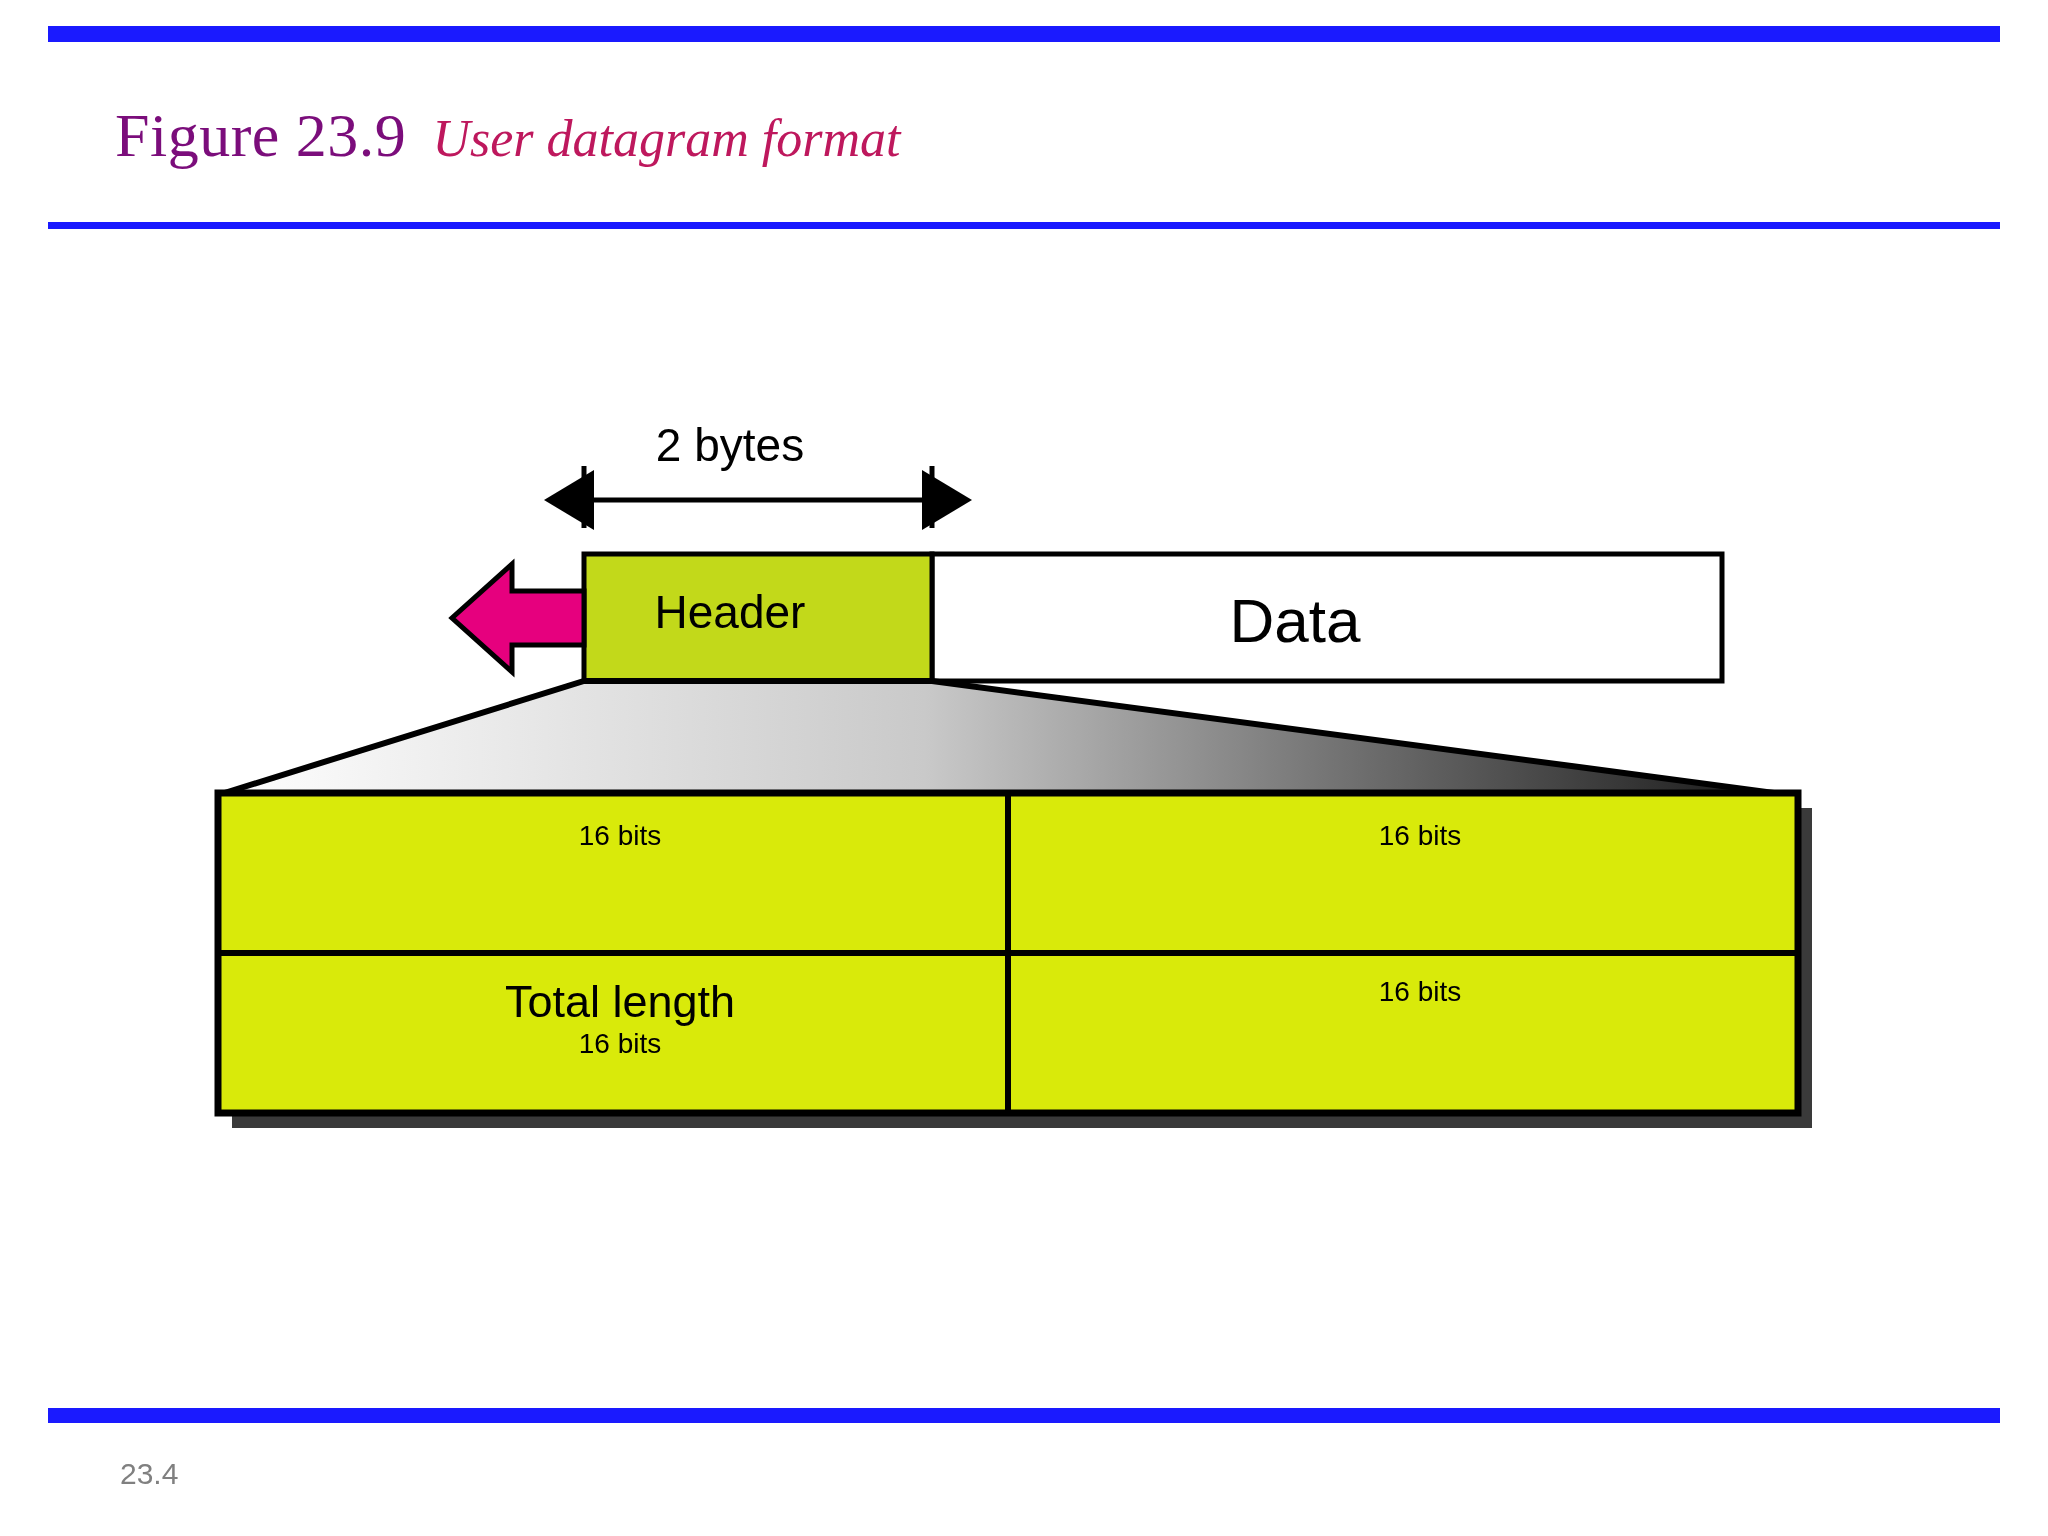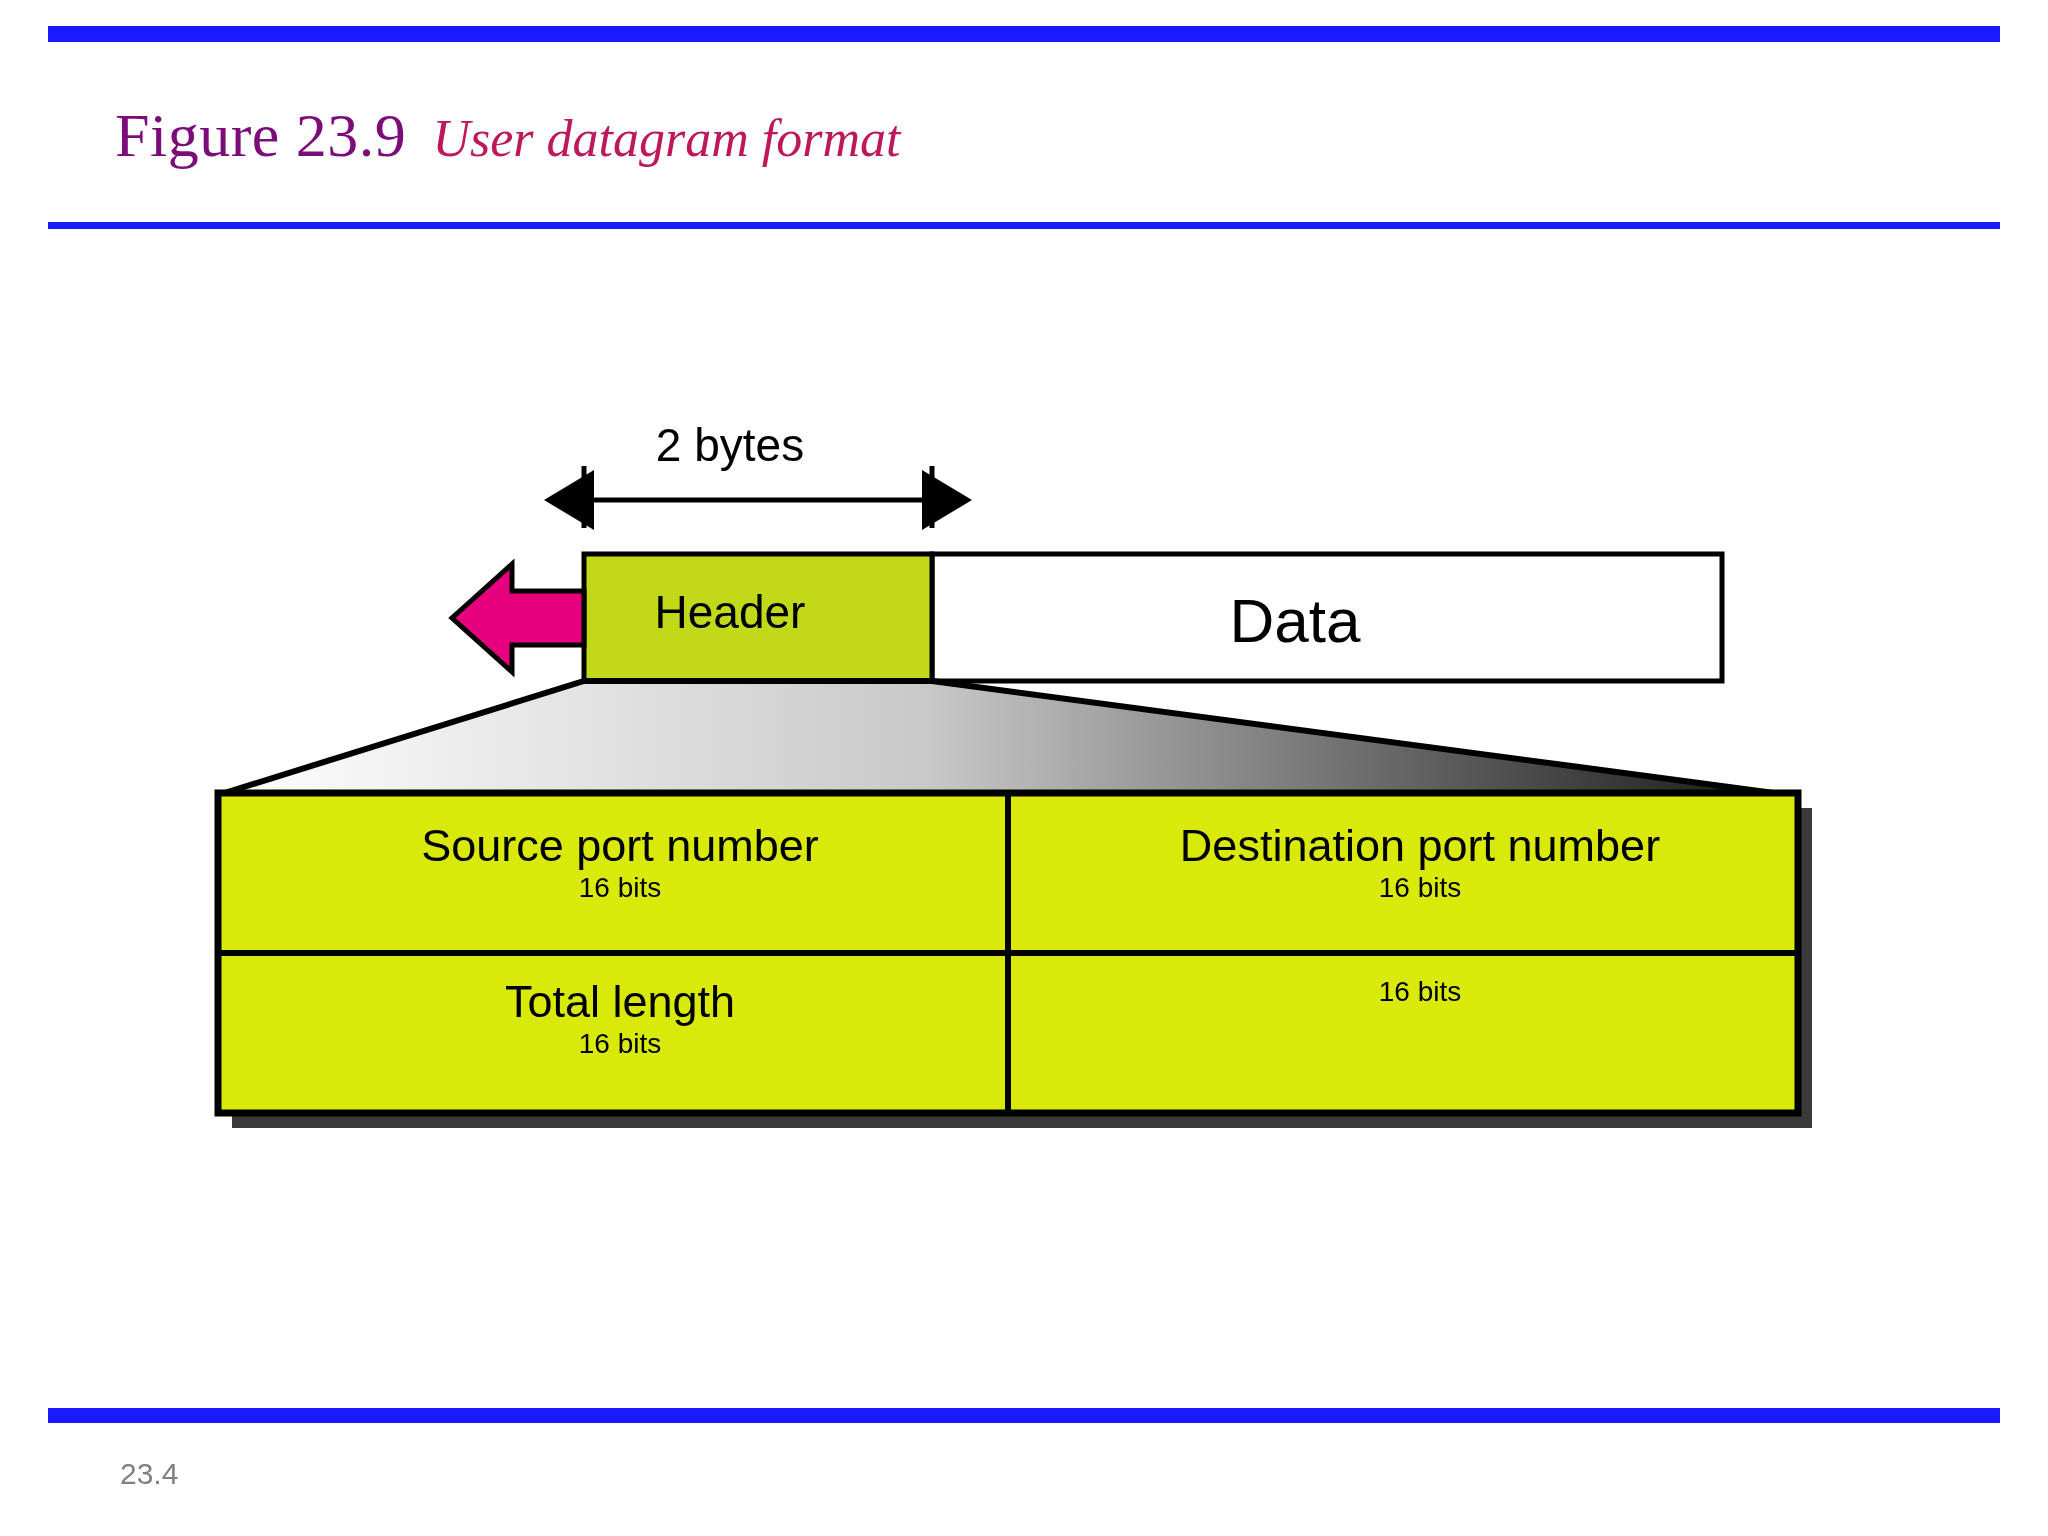--- a/index.html
+++ b/index.html
@@ -164,26 +164,24 @@
 </svg>
 </div>
 
 <div class="dtext lbl-8bytes">2 bytes</div>
 
 <div class="dtext lbl-header">Header</div>
 
 <div class="dtext lbl-data">Data</div>
 
 <div class="dtext cell-text cell-src">
-  <span class="cname">Source port number</span>
   <span class="csize">16 bits</span>
 </div>
 
 <div class="dtext cell-text cell-dst">
-  <span class="cname">Destination port number</span>
   <span class="csize">16 bits</span>
 </div>
 
 <div class="dtext cell-text cell-len">
   <span class="cname">Total length</span>
   <span class="csize">16 bits</span>
 </div>
 
 <div class="dtext cell-text cell-chk">
   <span class="csize">16 bits</span>

